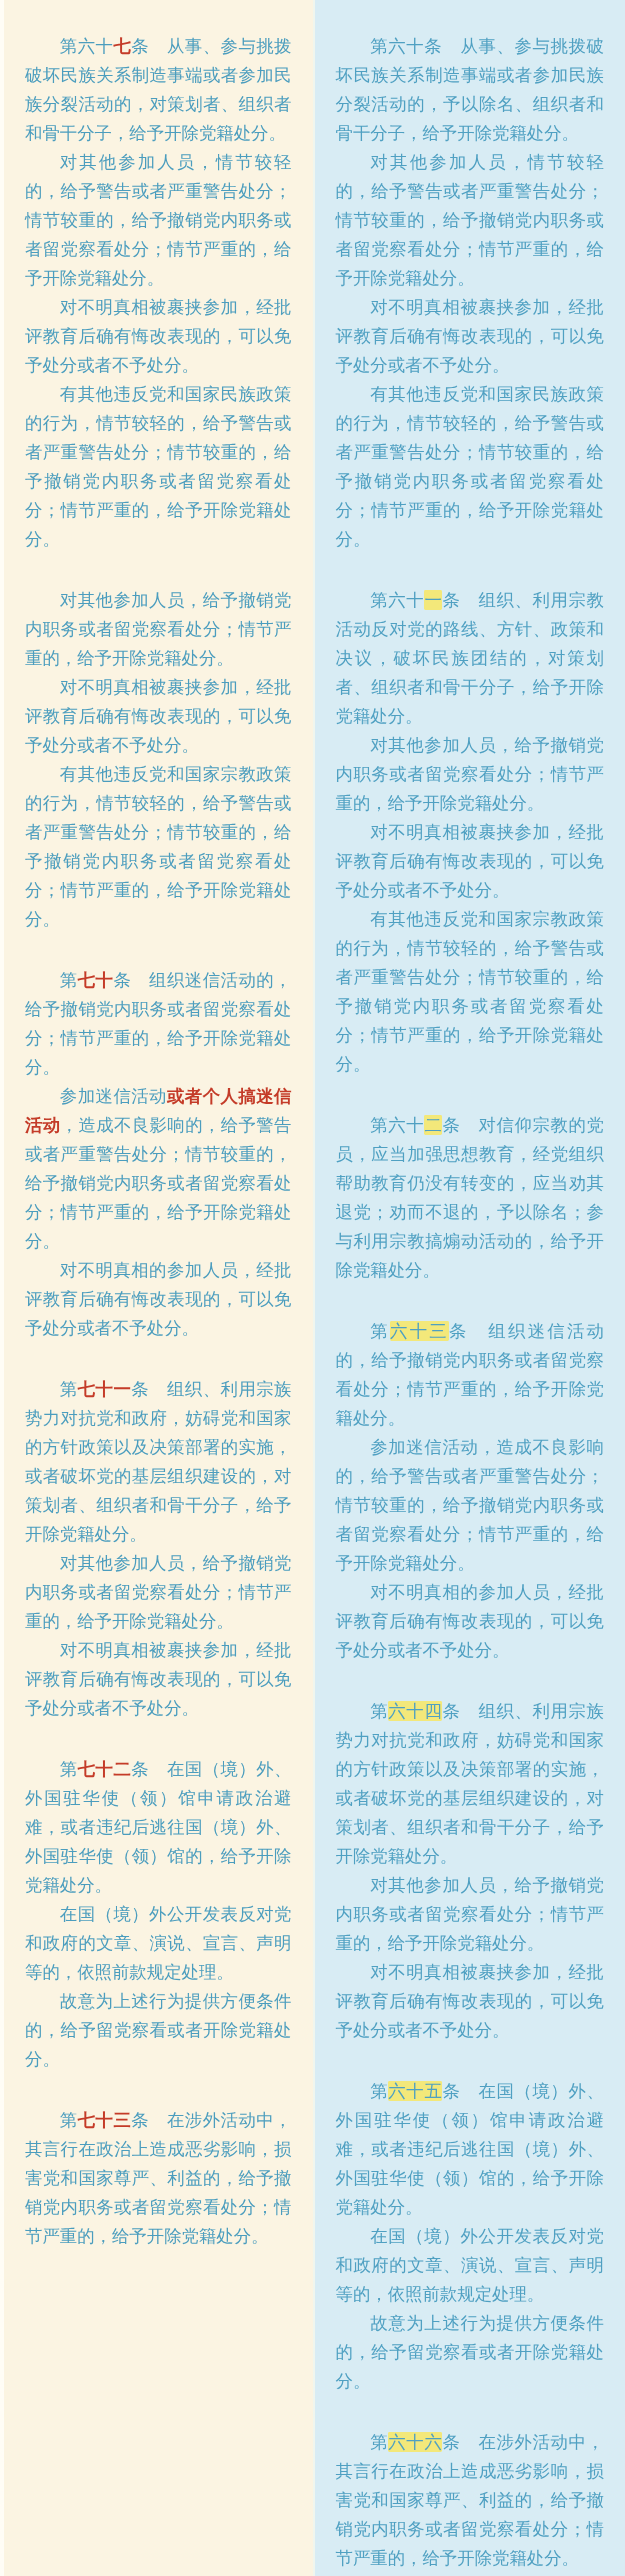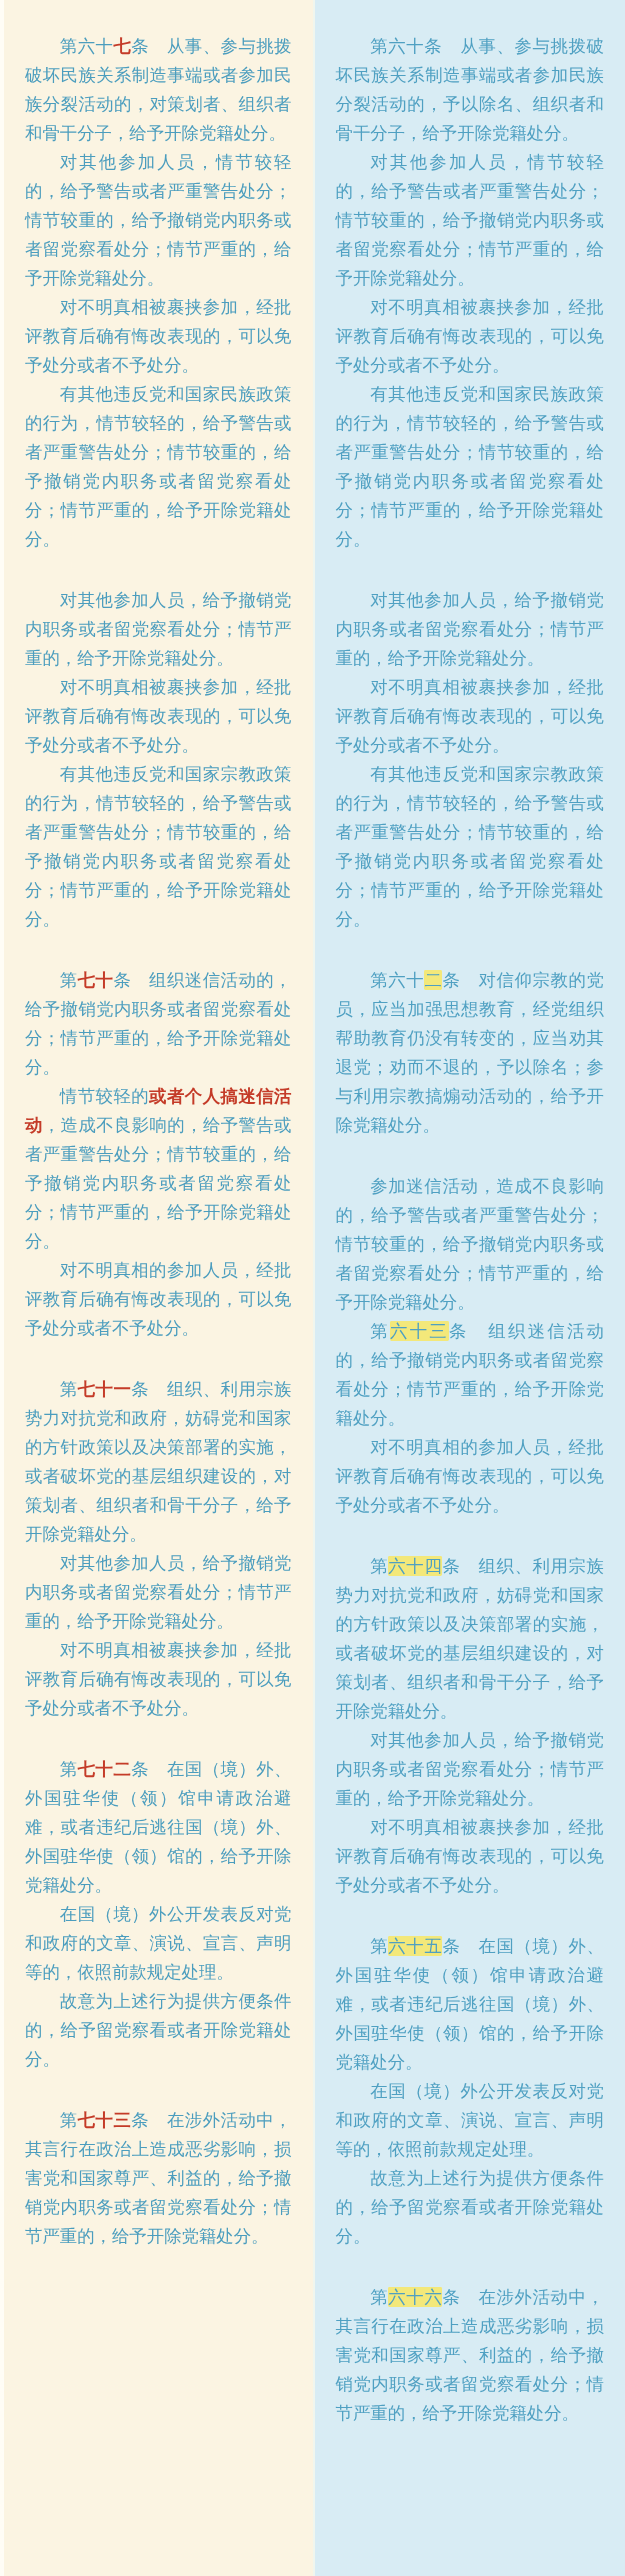--- a/index.html
+++ b/index.html
@@ -27,21 +27,21 @@
         <p><span class="run-n">对不明真相被裹挟参加，经批评教育后确有悔改表现的，可以免予处分或者不予处分。</span></p>
         <p><span class="run-n">有其他违反党和国家民族政策的行为，情节较轻的，给予警告或者严重警告处分；情节较重的，给予撤销党内职务或者留党察看处分；情节严重的，给予开除党籍处分。</span></p>
       </div>
       <div class="article">
         <p><span class="run-n">对其他参加人员，给予撤销党内职务或者留党察看处分；情节严重的，给予开除党籍处分。</span></p>
         <p><span class="run-n">对不明真相被裹挟参加，经批评教育后确有悔改表现的，可以免予处分或者不予处分。</span></p>
         <p><span class="run-n">有其他违反党和国家宗教政策的行为，情节较轻的，给予警告或者严重警告处分；情节较重的，给予撤销党内职务或者留党察看处分；情节严重的，给予开除党籍处分。</span></p>
       </div>
       <div class="article">
         <p><span class="run-n">第</span><span class="run-r">七十</span><span class="run-n">条　组织迷信活动的，给予撤销党内职务或者留党察看处分；情节严重的，给予开除党籍处分。</span></p>
-        <p><span class="run-n">情节较轻的</span><span class="run-r">或者个人搞迷信活动</span><span class="run-n">，造成不良影响的，给予警告或者严重警告处分；情节较重的，给予撤销党内职务或者留党察看处分；情节严重的，给予开除党籍处分。</span></p>
+        <p><span class="run-n">参加迷信活动</span><span class="run-r">或者个人搞迷信活动</span><span class="run-n">，造成不良影响的，给予警告或者严重警告处分；情节较重的，给予撤销党内职务或者留党察看处分；情节严重的，给予开除党籍处分。</span></p>
         <p><span class="run-n">对不明真相的参加人员，经批评教育后确有悔改表现的，可以免予处分或者不予处分。</span></p>
       </div>
       <div class="article">
         <p><span class="run-n">第</span><span class="run-r">七十一</span><span class="run-n">条　组织、利用宗族势力对抗党和政府，妨碍党和国家的方针政策以及决策部署的实施，或者破坏党的基层组织建设的，对策划者、组织者和骨干分子，给予开除党籍处分。</span></p>
         <p><span class="run-n">对其他参加人员，给予撤销党内职务或者留党察看处分；情节严重的，给予开除党籍处分。</span></p>
         <p><span class="run-n">对不明真相被裹挟参加，经批评教育后确有悔改表现的，可以免予处分或者不予处分。</span></p>
       </div>
       <div class="article">
         <p><span class="run-n">第</span><span class="run-r">七十二</span><span class="run-n">条　在国（境）外、外国驻华使（领）馆申请政治避难，或者违纪后逃往国（境）外、外国驻华使（领）馆的，给予开除党籍处分。</span></p>
         <p><span class="run-n">在国（境）外公开发表反对党和政府的文章、演说、宣言、声明等的，依照前款规定处理。</span></p>
@@ -52,30 +52,31 @@
       </div>
     </div>
   <div class="col col-right" id="col-right">
       <div class="article">
         <p><span class="run-n">第六十条　从事、参与挑拨破坏民族关系制造事端或者参加民族分裂活动的，予以除名、组织者和骨干分子，给予开除党籍处分。</span></p>
         <p><span class="run-n">对其他参加人员，情节较轻的，给予警告或者严重警告处分；情节较重的，给予撤销党内职务或者留党察看处分；情节严重的，给予开除党籍处分。</span></p>
         <p><span class="run-n">对不明真相被裹挟参加，经批评教育后确有悔改表现的，可以免予处分或者不予处分。</span></p>
         <p><span class="run-n">有其他违反党和国家民族政策的行为，情节较轻的，给予警告或者严重警告处分；情节较重的，给予撤销党内职务或者留党察看处分；情节严重的，给予开除党籍处分。</span></p>
       </div>
       <div class="article">
+        <p><span class="run-n">第六十</span><span class="run-h">一</span><span class="run-n">条　组织、利用宗教活动反对党的路线、方针、政策和决议，破坏民族团结的，对策划者、组织者和骨干分子，给予开除党籍处分。</span></p>
         <p><span class="run-n">对其他参加人员，给予撤销党内职务或者留党察看处分；情节严重的，给予开除党籍处分。</span></p>
         <p><span class="run-n">对不明真相被裹挟参加，经批评教育后确有悔改表现的，可以免予处分或者不予处分。</span></p>
         <p><span class="run-n">有其他违反党和国家宗教政策的行为，情节较轻的，给予警告或者严重警告处分；情节较重的，给予撤销党内职务或者留党察看处分；情节严重的，给予开除党籍处分。</span></p>
       </div>
       <div class="article">
         <p><span class="run-n">第六十</span><span class="run-h">二</span><span class="run-n">条　对信仰宗教的党员，应当加强思想教育，经党组织帮助教育仍没有转变的，应当劝其退党；劝而不退的，予以除名；参与利用宗教搞煽动活动的，给予开除党籍处分。</span></p>
       </div>
       <div class="article">
+        <p><span class="run-n">第</span><span class="run-h">六十三</span><span class="run-n">条　组织迷信活动的，给予撤销党内职务或者留党察看处分；情节严重的，给予开除党籍处分。</span></p>
         <p><span class="run-n">参加迷信活动，造成不良影响的，给予警告或者严重警告处分；情节较重的，给予撤销党内职务或者留党察看处分；情节严重的，给予开除党籍处分。</span></p>
-        <p><span class="run-n">第</span><span class="run-h">六十三</span><span class="run-n">条　组织迷信活动的，给予撤销党内职务或者留党察看处分；情节严重的，给予开除党籍处分。</span></p>
         <p><span class="run-n">对不明真相的参加人员，经批评教育后确有悔改表现的，可以免予处分或者不予处分。</span></p>
       </div>
       <div class="article">
         <p><span class="run-n">第</span><span class="run-h">六十四</span><span class="run-n">条　组织、利用宗族势力对抗党和政府，妨碍党和国家的方针政策以及决策部署的实施，或者破坏党的基层组织建设的，对策划者、组织者和骨干分子，给予开除党籍处分。</span></p>
         <p><span class="run-n">对其他参加人员，给予撤销党内职务或者留党察看处分；情节严重的，给予开除党籍处分。</span></p>
         <p><span class="run-n">对不明真相被裹挟参加，经批评教育后确有悔改表现的，可以免予处分或者不予处分。</span></p>
       </div>
       <div class="article">
         <p><span class="run-n">第</span><span class="run-h">六十五</span><span class="run-n">条　在国（境）外、外国驻华使（领）馆申请政治避难，或者违纪后逃往国（境）外、外国驻华使（领）馆的，给予开除党籍处分。</span></p>
         <p><span class="run-n">在国（境）外公开发表反对党和政府的文章、演说、宣言、声明等的，依照前款规定处理。</span></p>

